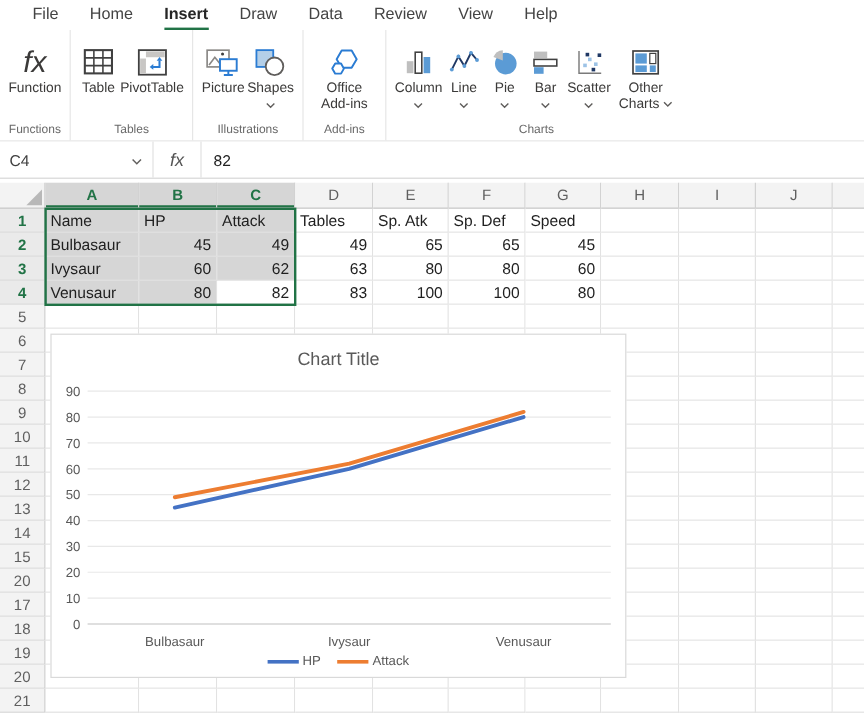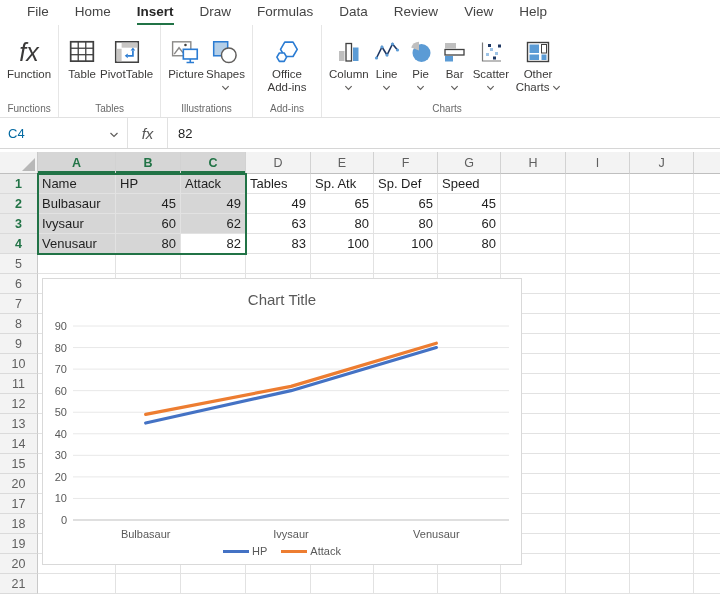--- a/index.html
+++ b/index.html
@@ -25,21 +25,21 @@
   .rbtn { display:flex; flex-direction:column; align-items:center; min-width:32px; cursor:default; }
   .rbtn .ricon { height:32px; display:flex; align-items:center; justify-content:center; }
   .rbtn .rlbl { font-size:11.5px; color:#3B3A39; text-align:center; line-height:13px; max-width:54px; }
   .rbtn .rchev { height:10px; margin-top:2px; display:flex; align-items:center; }
   .rlbl .inline-chev { margin-left:2px; }
   .fx-glyph { font-family:Liberation Sans, sans-serif; font-style:italic; font-size:25px; color:#3B3A39; }
   
   .formulabar { position:absolute; top:118px; left:0; width:720px; height:31px;
     display:flex; align-items:center; background:#fff; border-bottom:1px solid #D6D6D6; }
   .namebox { width:128px; height:100%; display:flex; align-items:center;
-    padding:0 8px; border-right:1px solid #E1E1E1; font-size:13px; color:#0369a1; }
+    padding:0 8px; border-right:1px solid #E1E1E1; font-size:13px; color:#404040; }
   .namebox .nb-val { flex:1; }
   .fxbox { width:40px; height:100%; display:flex; align-items:center; justify-content:center;
     border-right:1px solid #E1E1E1; }
   .fxbox .fx-glyph { font-size:15px; color:#555; }
   .fcontent { flex:1; padding:0 10px; font-size:13px; color:#222; }
   
   .sheet { position:absolute; top:152px; left:0; width:720px; height:443px;
     background:#fff; overflow:hidden; }
   .hrow, .grow { position:absolute; left:0; display:flex; }
   .corner { width:38px; height:22px; background:#F3F3F3;
@@ -76,21 +76,20 @@
   .legend-swatch { width:26px; height:3px; }
 </style>
 </head>
 <body>
 
 <div class="tabbar">
     <div class="tab"><span class="tlbl">File</span></div>
     <div class="tab"><span class="tlbl">Home</span></div>
     <div class="tab active"><span class="tlbl">Insert</span></div>
     <div class="tab"><span class="tlbl">Draw</span></div>
-    <div class="tab"><span class="tlbl">Formulas</span></div>
     <div class="tab"><span class="tlbl">Data</span></div>
     <div class="tab"><span class="tlbl">Review</span></div>
     <div class="tab"><span class="tlbl">View</span></div>
     <div class="tab"><span class="tlbl">Help</span></div>
   </div>
 
 <div class="ribbon">
     <div class="rgroup">
       <div class="rbtn">
         <div class="ricon">

